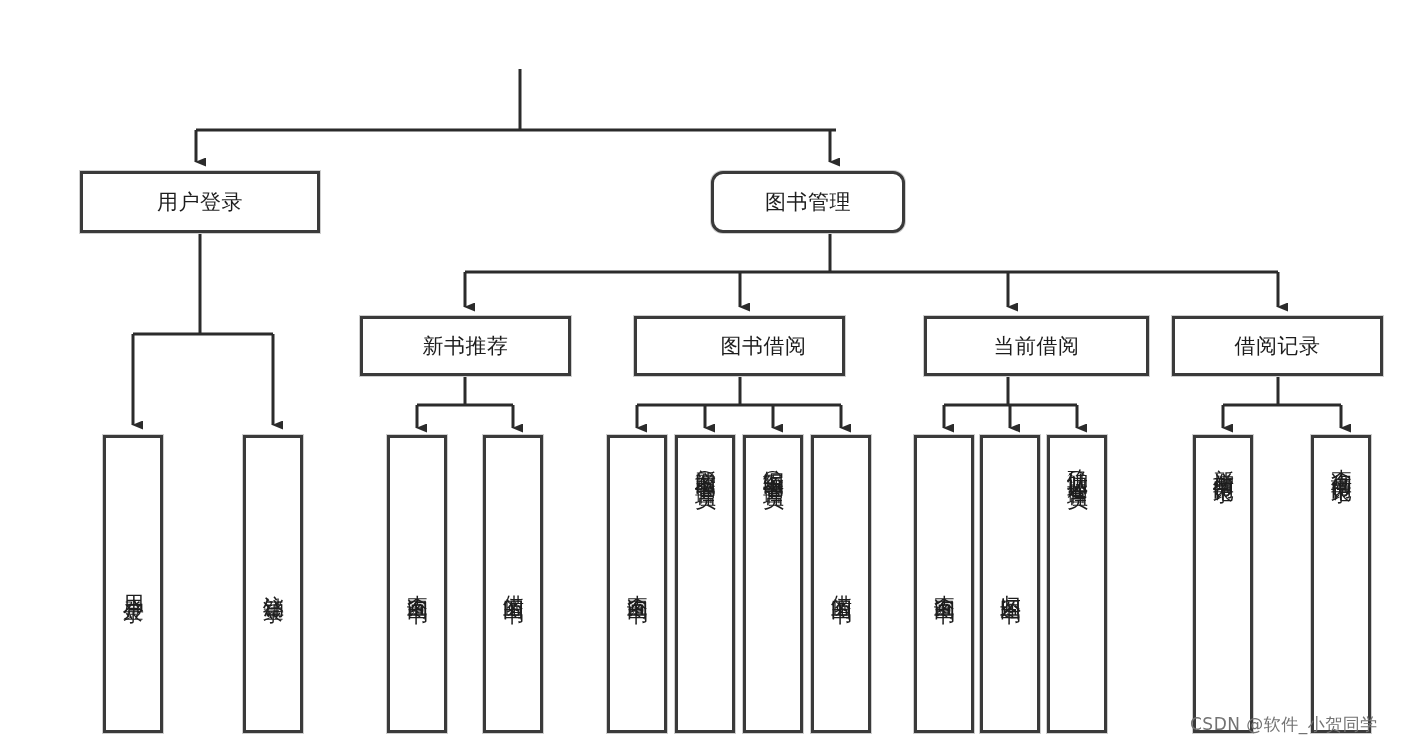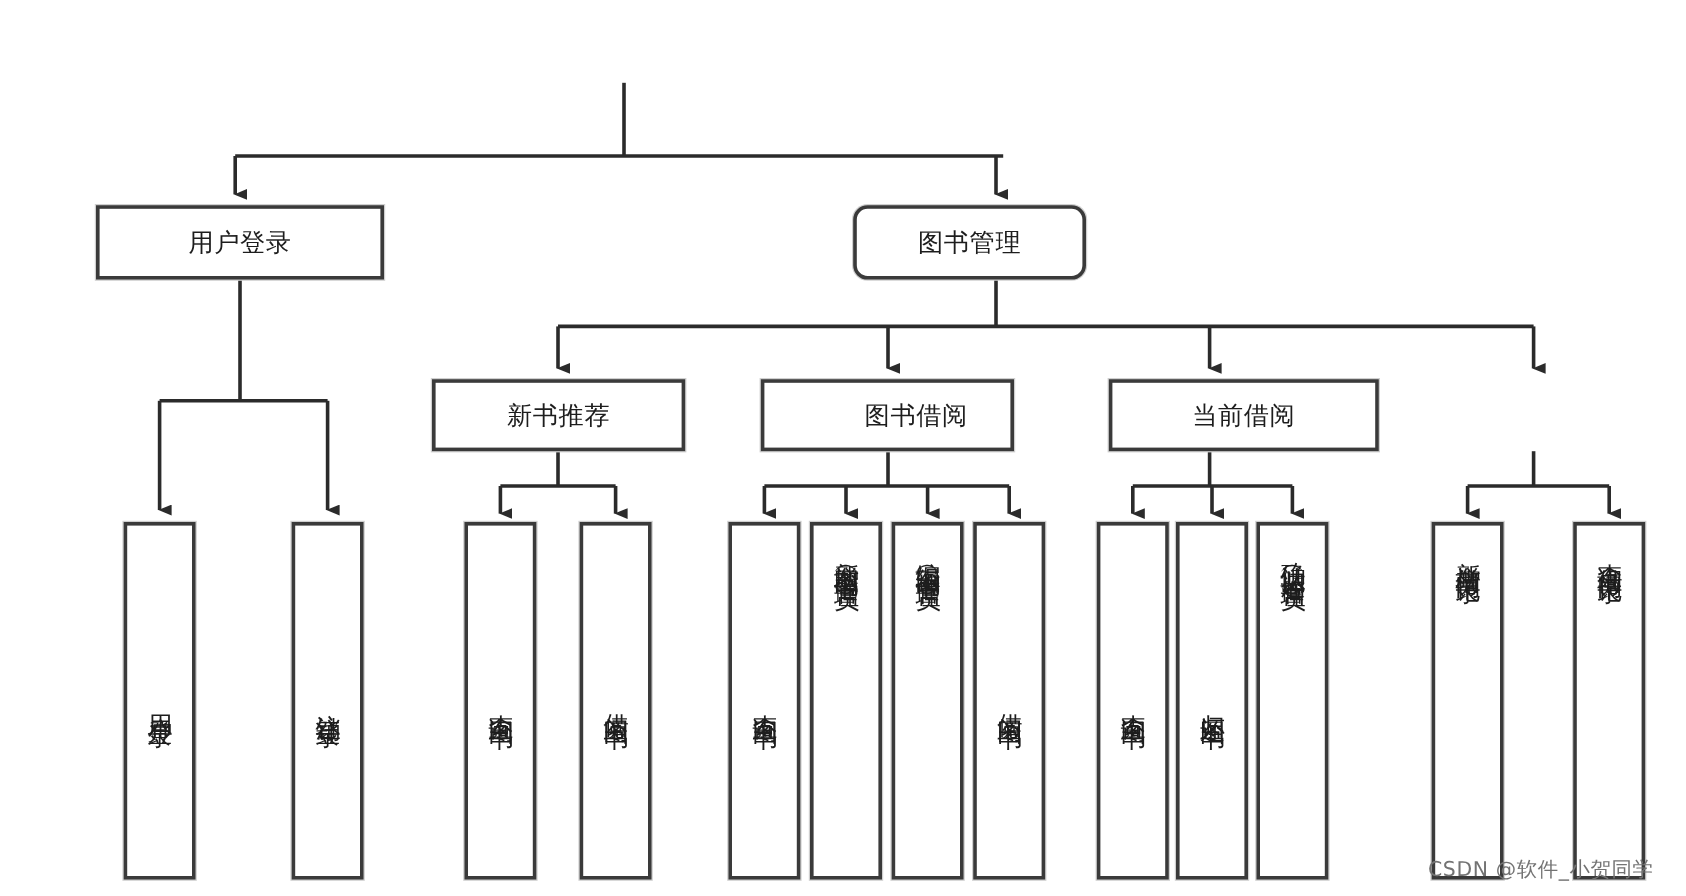--- a/index.html
+++ b/index.html
@@ -137,20 +137,23 @@
 
   <div class="node" style="left:360px; top:316px; width:211px; height:60px;">
     <span class="node-label">新书推荐</span>
   </div>
   <div class="node" style="left:634px; top:316px; width:211px; height:60px;padding-left:48px;">
     <span class="node-label">图书借阅</span>
   </div>
   <div class="node" style="left:908px; top:316px; width:225px; height:60px;margin-left:16px;">
     <span class="node-label">当前借阅</span>
   </div>
+  <div class="node" style="left:1172px; top:316px; width:211px; height:60px;">
+    <span class="node-label">借阅记录</span>
+  </div>
 
   <div class="node leaf short" style="left:103px; top:435px; width:60px; height:298px;">
     <span class="node-label">用户登录</span>
   </div>
   <div class="node leaf short" style="left:243px; top:435px; width:60px; height:298px;">
     <span class="node-label">注销登录</span>
   </div>
 
   <div class="node leaf short" style="left:387px; top:435px; width:60px; height:298px;">
     <span class="node-label">查询图书</span>

